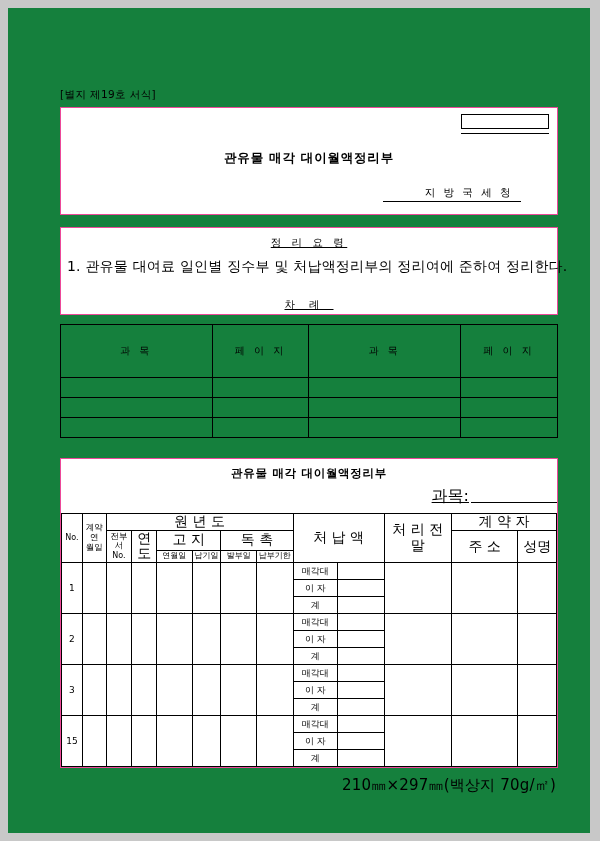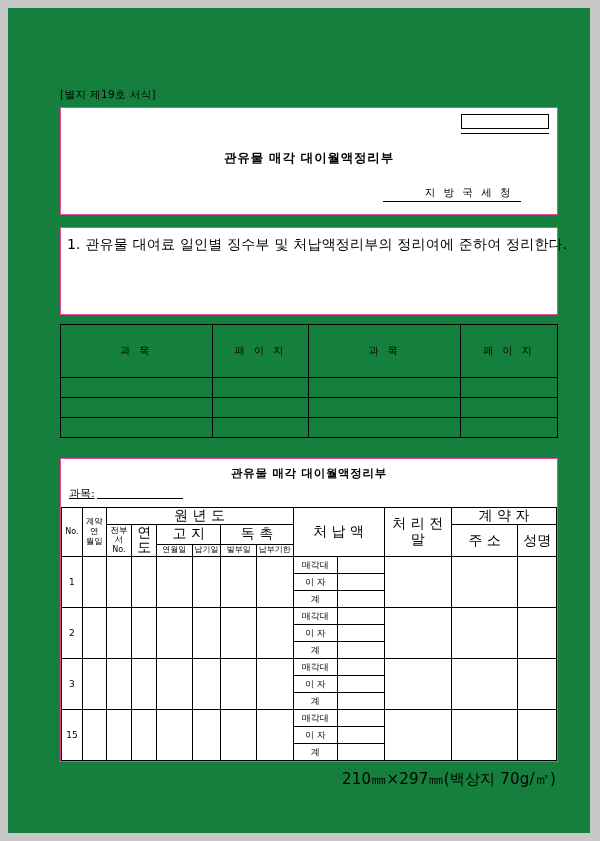--- a/index.html
+++ b/index.html
@@ -148,23 +148,24 @@
     margin-top: 20px;
   }
   .main-title {
     text-align: center;
     font-size: 11.5px;
     font-weight: bold;
     letter-spacing: .7px;
     padding-top: 7px;
   }
   .subject-row {
-    font-size: 11px;
+    font-size: 16px;
     margin: 5px 0 6px 8px;
     white-space: nowrap;
+    text-align: right;
   }
   .subject-label { text-decoration: underline; }
   .subject-line {
     display: inline-block;
     width: 86px;
     border-bottom: 1px solid #000;
     margin-left: 2px;
     vertical-align: -2px;
   }
 
@@ -211,21 +212,25 @@
       <div class="stamp-wrap">
         <div class="stamp-box"></div>
         <div class="stamp-rule"></div>
       </div>
       <div class="doc-title">관유물 매각 대이월액정리부</div>
       <div class="agency">지 방 국 세 청</div>
       <div class="agency-rule"></div>
     </div>
 
     <div class="box guide-box">
+      <div class="guide-head">정 리 요 령</div>
       <div class="guide-item">1. 관유물 대여료 일인별 징수부 및 처납액정리부의 정리여에 준하여 정리한다.</div>
+      <div class="toc-head">
+        <span>차</span><span>례</span>
+      </div>
     </div>
 
     <table class="toc-table">
       <colgroup>
         <col style="width:30.5%">
           <col style="width:19.5%">
           <col style="width:30.5%">
           <col style="width:19.5%">
       </colgroup>
       <thead>

